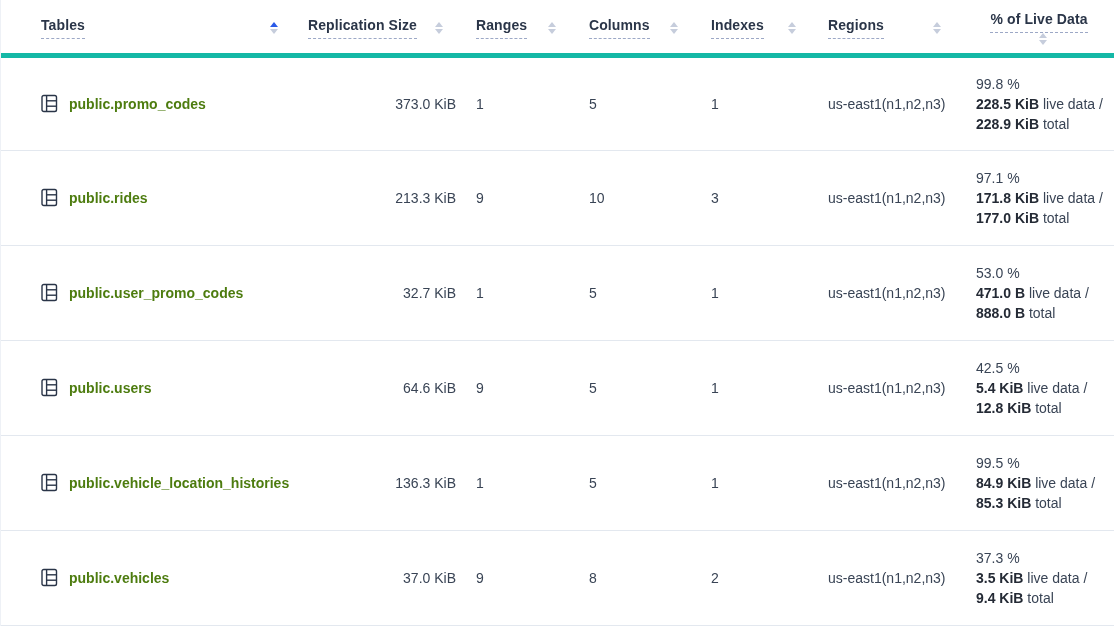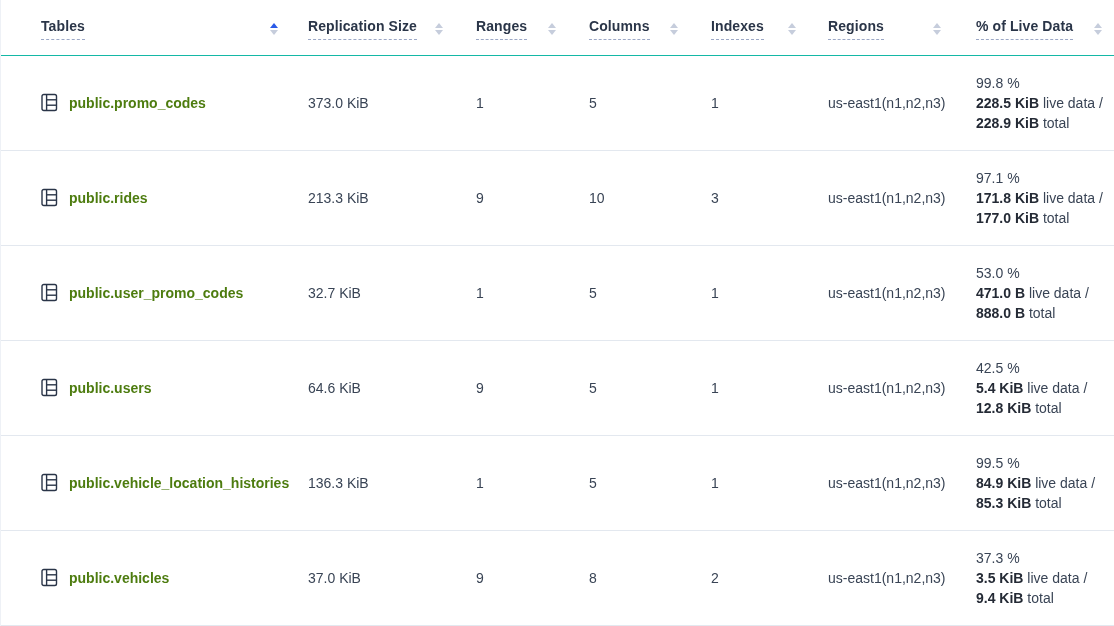--- a/index.html
+++ b/index.html
@@ -3,38 +3,38 @@
 <meta charset="utf-8">
 <style>
   * { box-sizing: border-box; margin: 0; padding: 0; }
   html, body { width: 1114px; height: 626px; background: #ffffff; overflow: hidden; }
   body { font-family: "Liberation Sans", sans-serif; }
   .page { width: 1114px; height: 626px; border-left: 1px solid #eef1f6; }
 
   table { border-collapse: collapse; table-layout: fixed; width: 1114px; }
   th, td { text-align: left; padding: 0; }
 
-  thead th { height: 55px; vertical-align: middle; border-bottom: 1px solid #14b8a6; }
+  thead th { height: 55px; vertical-align: middle; border-bottom: 5px solid #14b8a6; }
   .th-inner { display: flex; align-items: center; justify-content: space-between; padding: 4px 13px 0 20px; }
   th.col-tables .th-inner { padding-left: 40px; }
   .th-label {
     font-size: 14px; font-weight: 700; color: #2a3548; letter-spacing: .1px;
     border-bottom: 1px dashed #9ca8c6; padding-bottom: 5px; white-space: nowrap;
   }
   .sort { display: flex; flex-direction: column; align-items: center; gap: 2px; flex: 0 0 auto; margin-left: 8px; }
   .tri { display: block; width: 0; height: 0; border-left: 4.5px solid transparent; border-right: 4.5px solid transparent; }
   .tri.up   { border-bottom: 5px solid #c6cddc; }
   .tri.down { border-top:    5px solid #c6cddc; }
   .sorted-asc .tri.up { border-bottom-color: #2a5ae8; }
 
   tbody td { height: 95px; vertical-align: middle; border-bottom: 1px solid #e3e8ef; font-size: 14px; color: #394455; }
   .name-wrap { display: flex; align-items: center; gap: 11px; padding-left: 40px; }
   .tbl-ic { display: inline-flex; flex: 0 0 auto; }
   .tbl-name { font-size: 14px; font-weight: 700; color: #4d7c0f; text-decoration: none; cursor: pointer; white-space: nowrap; }
-  td.c-size   { padding-left: 17px; }
+  td.c-size   { padding-left: 17px; text-align: right; }
   td.c-num    { padding-left: 20px; }
   td.c-region { padding-left: 19px; white-space: nowrap; }
   td.c-live   { padding-left: 22px; }
   .c-live div { font-size: 14px; line-height: 20px; color: #394455; white-space: nowrap; }
   .c-live .b  { font-weight: 700; color: #242a35; }
 </style>
 </head>
 <body>
 
 <div class="page">
@@ -98,21 +98,21 @@
         <th>
           <div class="th-inner" style="padding-left:19px;text-align:right;">
             <span class="th-label">Regions</span>
             <span class="sort">
                 <i class="tri up"></i>
                 <i class="tri down"></i>
               </span>
           </div>
         </th>
         <th>
-          <div class="th-inner" style="padding-left:22px;">
+          <div class="th-inner" style="padding-left:22px;flex-direction:column;">
             <span class="th-label">% of Live Data</span>
             <span class="sort">
                 <i class="tri up"></i>
                 <i class="tri down"></i>
               </span>
           </div>
         </th>
       </tr>
     </thead>
     <tbody>

